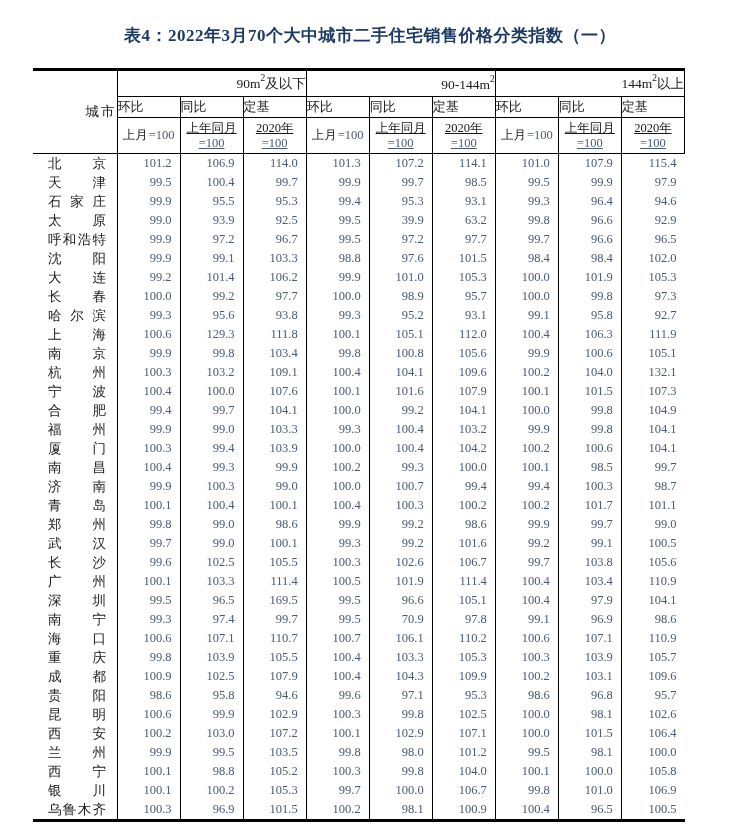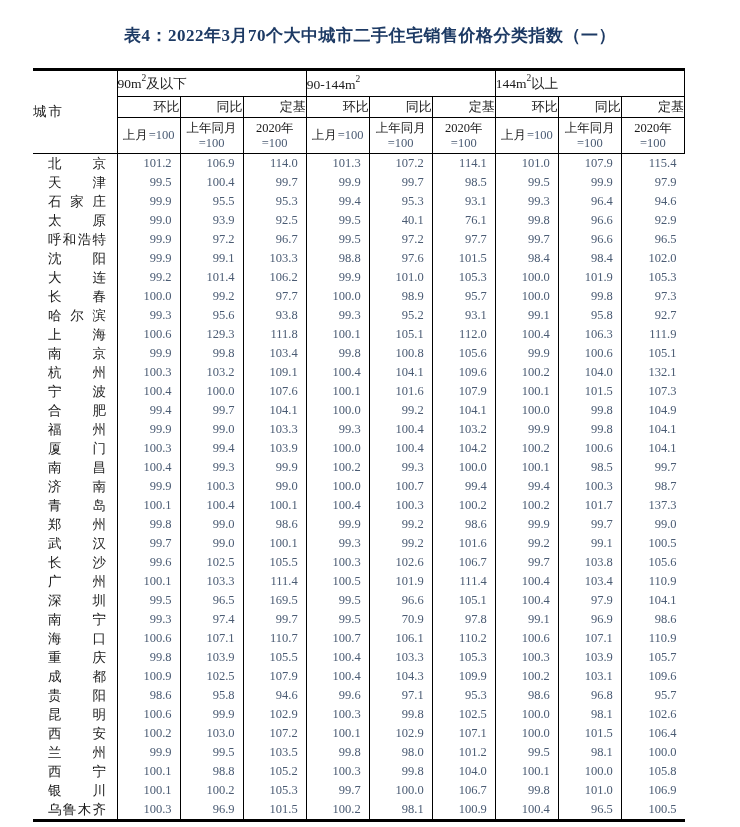--- a/index.html
+++ b/index.html
@@ -19,27 +19,27 @@
     border-top:3px solid var(--c-border);
     border-bottom:3px solid var(--c-border);
   }
   col.c-city{width:84px;}
   col.c-val{width:63px;}
   th,td{padding:0;margin:0;font-weight:normal;}
   .br{border-right:1px solid var(--c-border);}
   .bb{border-bottom:1px solid var(--c-border);}
   
   th.corner{height:80px;vertical-align:middle;text-align:center;font-size:14px;color:var(--c-text);letter-spacing:2px;}
-  tr.grp-row th{height:25px;vertical-align:middle;text-align:left;font-size:13.5px;color:var(--c-text);}
+  tr.grp-row th{height:25px;vertical-align:middle;text-align:right;font-size:13.5px;color:var(--c-text);}
   tr.grp-row sup{font-size:9.5px;position:relative;top:-1px;color:var(--c-text);}
-  tr.sub-row th{height:20px;vertical-align:middle;text-align:right;font-size:13px;color:var(--c-text);}
+  tr.sub-row th{height:20px;vertical-align:middle;text-align:left;font-size:13px;color:var(--c-text);}
   tr.base-row th{height:35px;vertical-align:middle;text-align:center;font-size:12.5px;line-height:15px;}
   .l1{color:var(--c-text);}
   .l2{color:var(--c-number);}
-  th.base.tl .l1,th.base.tl .l2{display:block;}
+  th.base.tl .l1,th.base.tl .l2{display:block;text-decoration:underline;}
   th.base:not(.tl) .l2{margin-left:1px;}
   
   td.city-td{height:19px;vertical-align:middle;}
   .city-just{display:flex;justify-content:space-between;width:58px;margin-left:15px;
     font-size:13.5px;color:var(--c-text);line-height:19px;}
   td.num{height:19px;text-align:right;padding-right:8px;vertical-align:middle;
     font-size:12.5px;color:var(--c-number);line-height:19px;}
 </style>
 </head>
 <body>
@@ -165,22 +165,22 @@
           <td class="city-td br">
             <span class="city-just">
               <span>太</span>
               <span>原</span>
             </span>
           </td>
           <td class="num br">99.0</td>
           <td class="num br">93.9</td>
           <td class="num br">92.5</td>
           <td class="num br">99.5</td>
-          <td class="num br">40.1</td>
-          <td class="num br">76.1</td>
+          <td class="num br">39.9</td>
+          <td class="num br">63.2</td>
           <td class="num br">99.8</td>
           <td class="num br">96.6</td>
           <td class="num">92.9</td>
         </tr>
         <tr>
           <td class="city-td br">
             <span class="city-just">
               <span>呼</span>
               <span>和</span>
               <span>浩</span>
@@ -427,21 +427,21 @@
             </span>
           </td>
           <td class="num br">100.1</td>
           <td class="num br">100.4</td>
           <td class="num br">100.1</td>
           <td class="num br">100.4</td>
           <td class="num br">100.3</td>
           <td class="num br">100.2</td>
           <td class="num br">100.2</td>
           <td class="num br">101.7</td>
-          <td class="num">137.3</td>
+          <td class="num">101.1</td>
         </tr>
         <tr>
           <td class="city-td br">
             <span class="city-just">
               <span>郑</span>
               <span>州</span>
             </span>
           </td>
           <td class="num br">99.8</td>
           <td class="num br">99.0</td>

